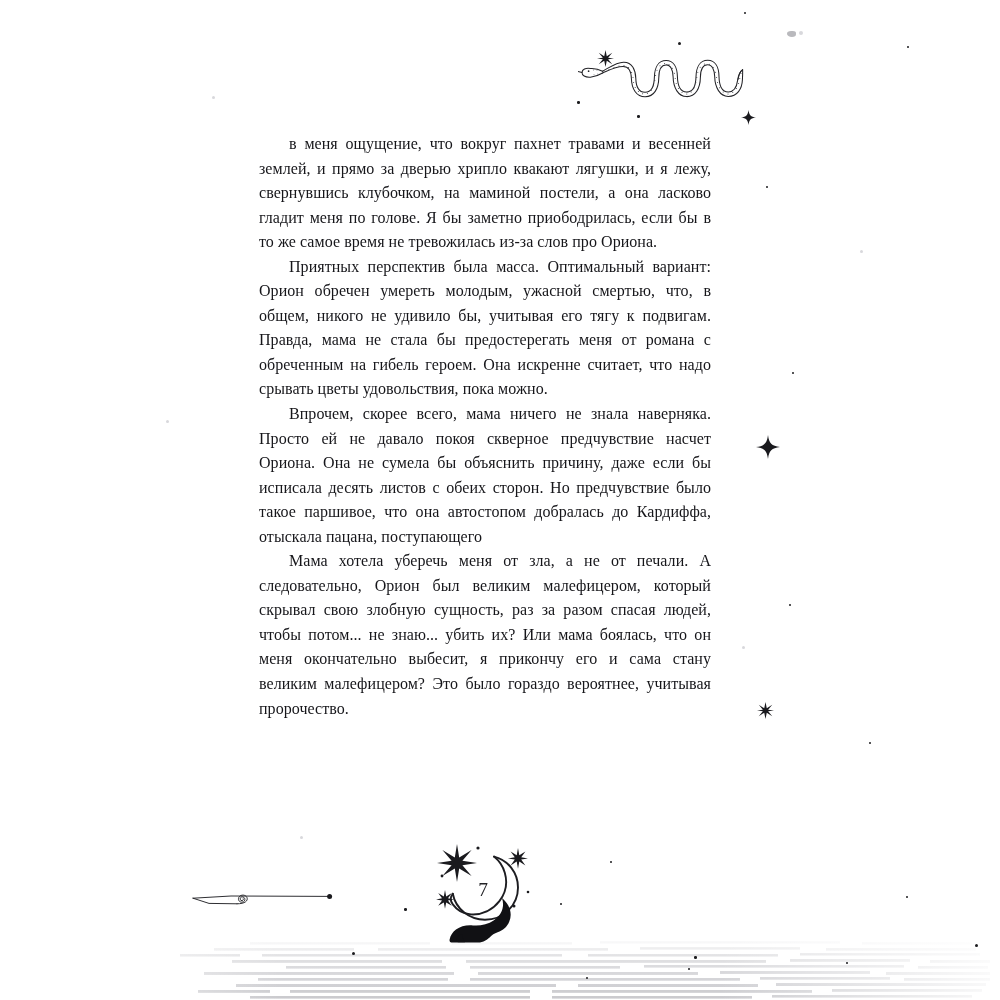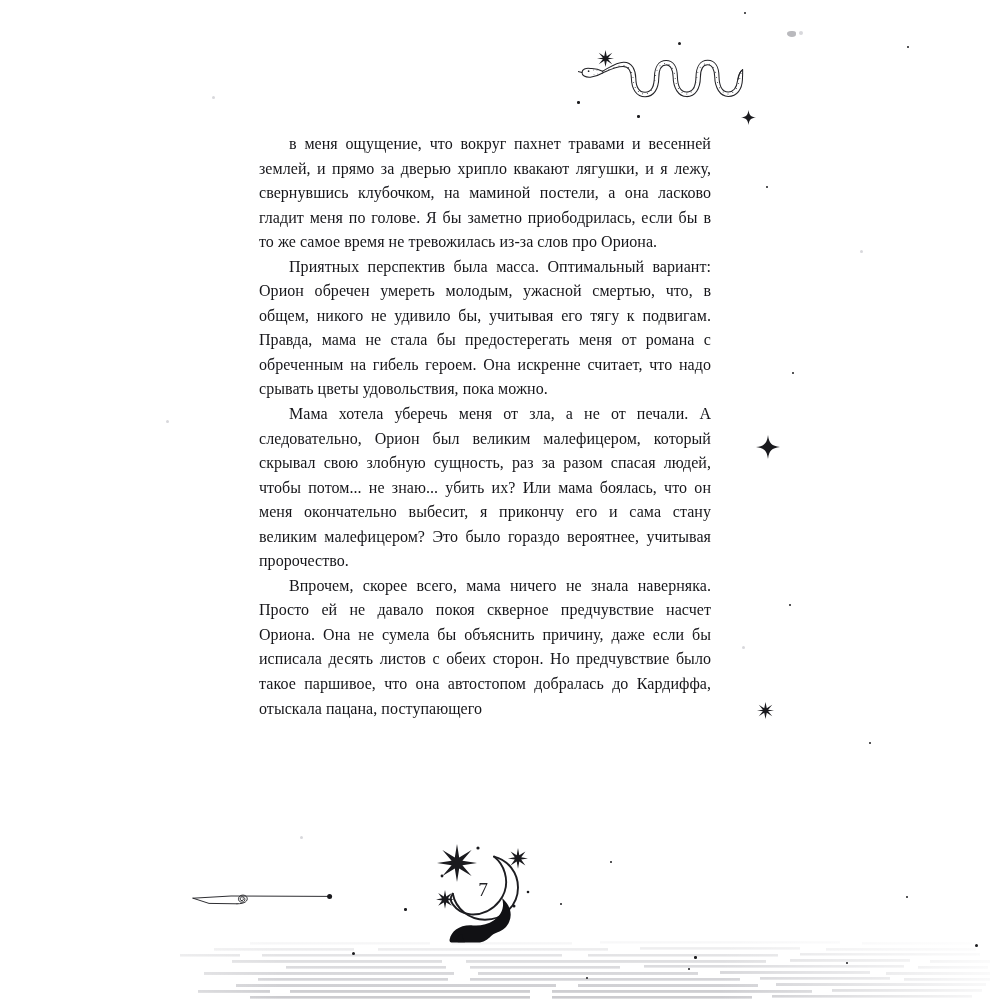--- a/index.html
+++ b/index.html
@@ -273,22 +273,22 @@
   <div class="speck" style="left:352px;  top:952px; width:3.0px; height:3.0px;"></div>
   <div class="speck" style="left:694px;  top:956px; width:2.6px; height:2.6px;"></div>
   <div class="speck" style="left:688px;  top:968px; width:2.2px; height:2.2px;"></div>
   <div class="speck" style="left:975px;  top:944px; width:3.0px; height:3.0px;"></div>
   <div class="speck" style="left:846px;  top:962px; width:2.2px; height:2.2px;"></div>
   <div class="speck" style="left:586px;  top:977px; width:2.2px; height:2.2px;"></div>
 
   <div id="text-column">
     <p class="para">в меня ощущение, что вокруг пахнет травами и весенней землей, и прямо за дверью хрипло квакают лягушки, и я лежу, свернувшись клубочком, на маминой постели, а она ласково гладит меня по голове. Я бы заметно приободрилась, если бы в то же самое время не тревожилась из-за слов про Ориона.</p>
     <p class="para">Приятных перспектив была масса. Оптимальный вариант: Орион обречен умереть молодым, ужасной смертью, что, в общем, никого не удивило бы, учитывая его тягу к подвигам. Правда, мама не стала бы предостерегать меня от романа с обреченным на гибель героем. Она искренне считает, что надо срывать цветы удовольствия, пока можно.</p>
+    <p class="para">Впрочем, скорее всего, мама ничего не знала наверняка. Просто ей не давало покоя скверное предчувствие насчет Ориона. Она не сумела бы объяснить причину, даже если бы исписала десять листов с обеих сторон. Но предчувствие было такое паршивое, что она автостопом добралась до Кардиффа, отыскала пацана, поступающего</p>
     <p class="para">Мама хотела уберечь меня от зла, а не от печали. А следовательно, Орион был великим малефицером, который скрывал свою злобную сущность, раз за разом спасая людей, чтобы потом... не знаю... убить их? Или мама боялась, что он меня окончательно выбесит, я прикончу его и сама стану великим малефицером? Это было гораздо вероятнее, учитывая пророчество.</p>
-    <p class="para">Впрочем, скорее всего, мама ничего не знала наверняка. Просто ей не давало покоя скверное предчувствие насчет Ориона. Она не сумела бы объяснить причину, даже если бы исписала десять листов с обеих сторон. Но предчувствие было такое паршивое, что она автостопом добралась до Кардиффа, отыскала пацана, поступающего</p>
   </div>
 
   <svg id="flourish" class="deco" viewBox="0 0 155 40" aria-hidden="true">
     <g fill="none" stroke="#232327" stroke-width="0.95" stroke-linecap="round" stroke-linejoin="round">
 
       <path d="M143.4 18.4 L46.0 18.0 L8.0 20.2"></path>
 
       <path d="M8.0 20.2 L24.0 25.4 L52.0 25.8"></path>
 
       <path d="M52.0 25.8

